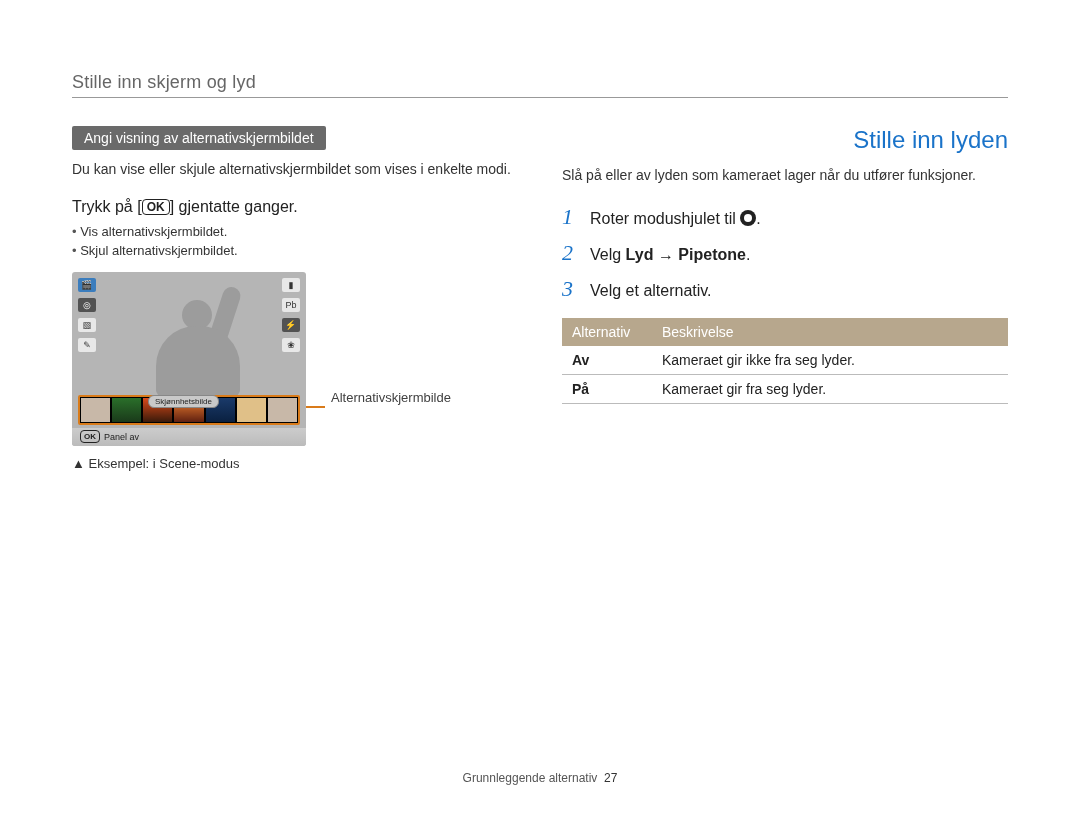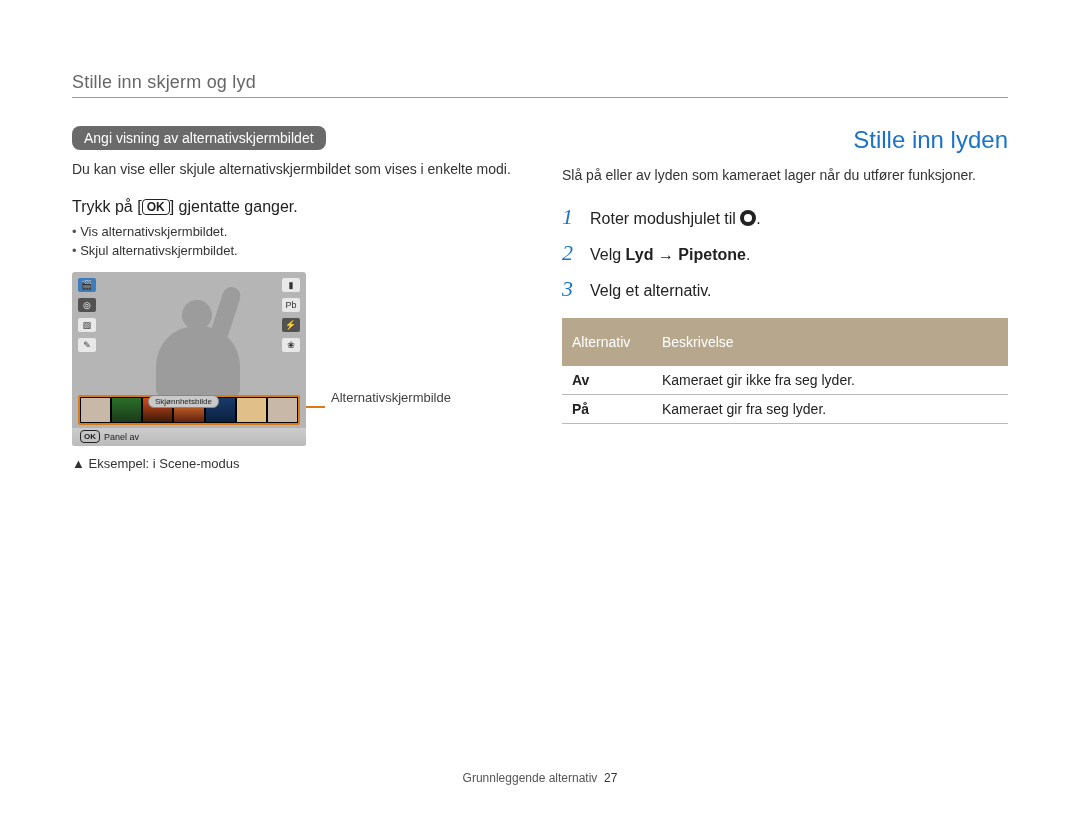--- a/index.html
+++ b/index.html
@@ -33,21 +33,21 @@
   .col {
     flex: 1;
     min-width: 0;
   }
   .pill {
     display: inline-block;
     background: #6a6a6a;
     color: #fff;
     font-size: 14px;
     padding: 4px 12px;
-    border-radius: 8px;
+    border-radius: 2px;
     margin-bottom: 10px;
   }
   .body-text {
     font-size: 14px;
     color: #333;
     line-height: 1.4;
     margin-bottom: 18px;
   }
   .instruction {
     font-size: 16px;
@@ -232,21 +232,21 @@
   table.opts {
     width: 100%;
     border-collapse: collapse;
     font-size: 14px;
   }
   table.opts th {
     background: #b7a78d;
     color: #fff;
     font-weight: normal;
     text-align: left;
-    padding: 16px 10px;
+    padding: 6px 10px;
   }
   table.opts td {
     padding: 6px 10px;
     border-bottom: 1px solid #bbb;
   }
   table.opts td.k { font-weight: bold; width: 90px; }
   .footer {
     position: absolute;
     bottom: 30px;
     left: 0; right: 0;

